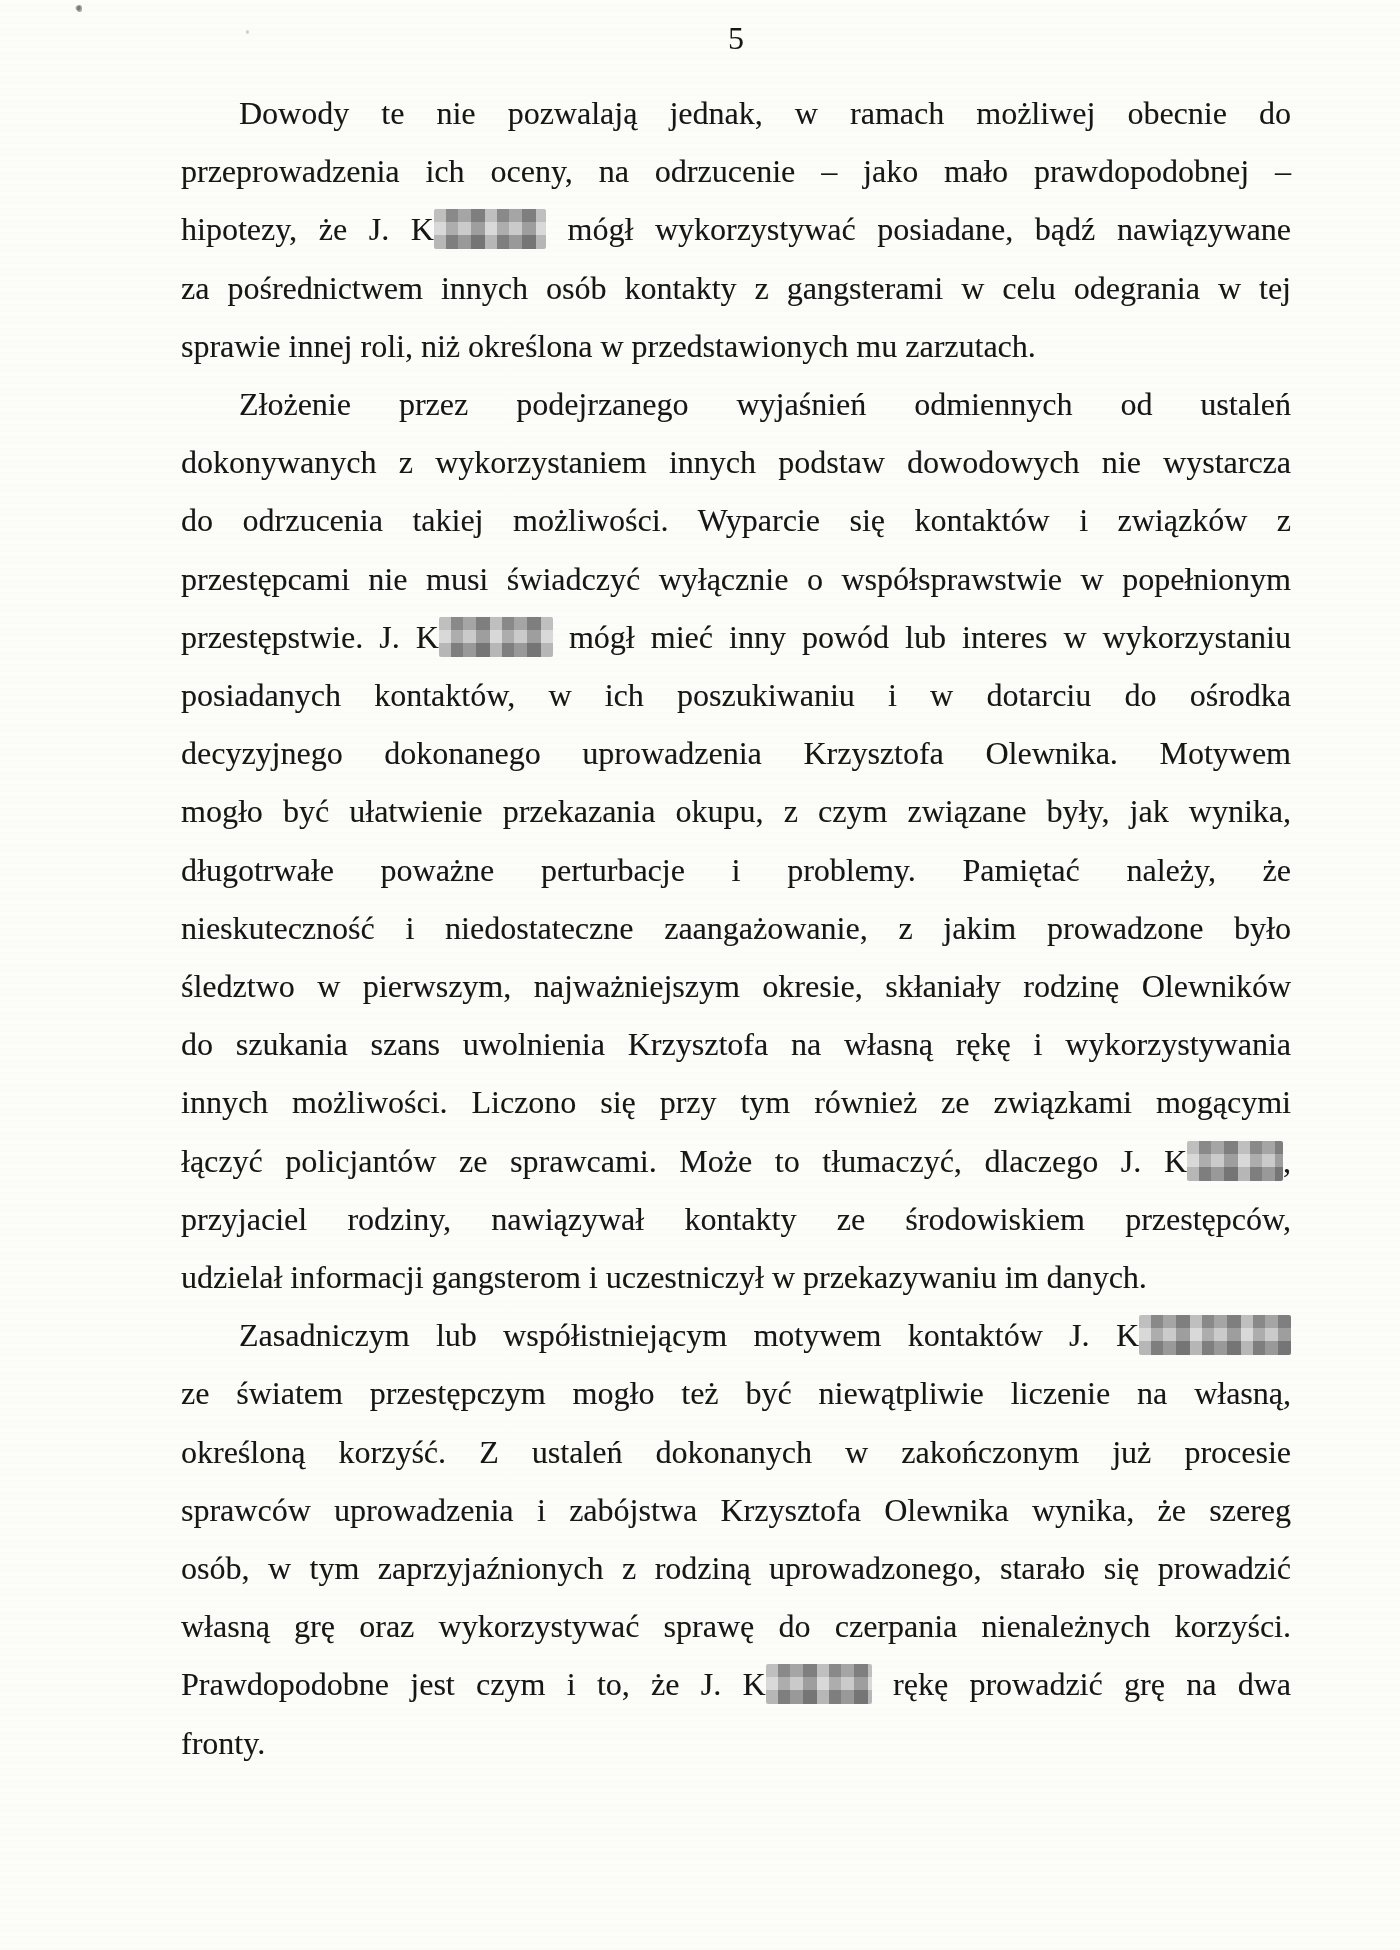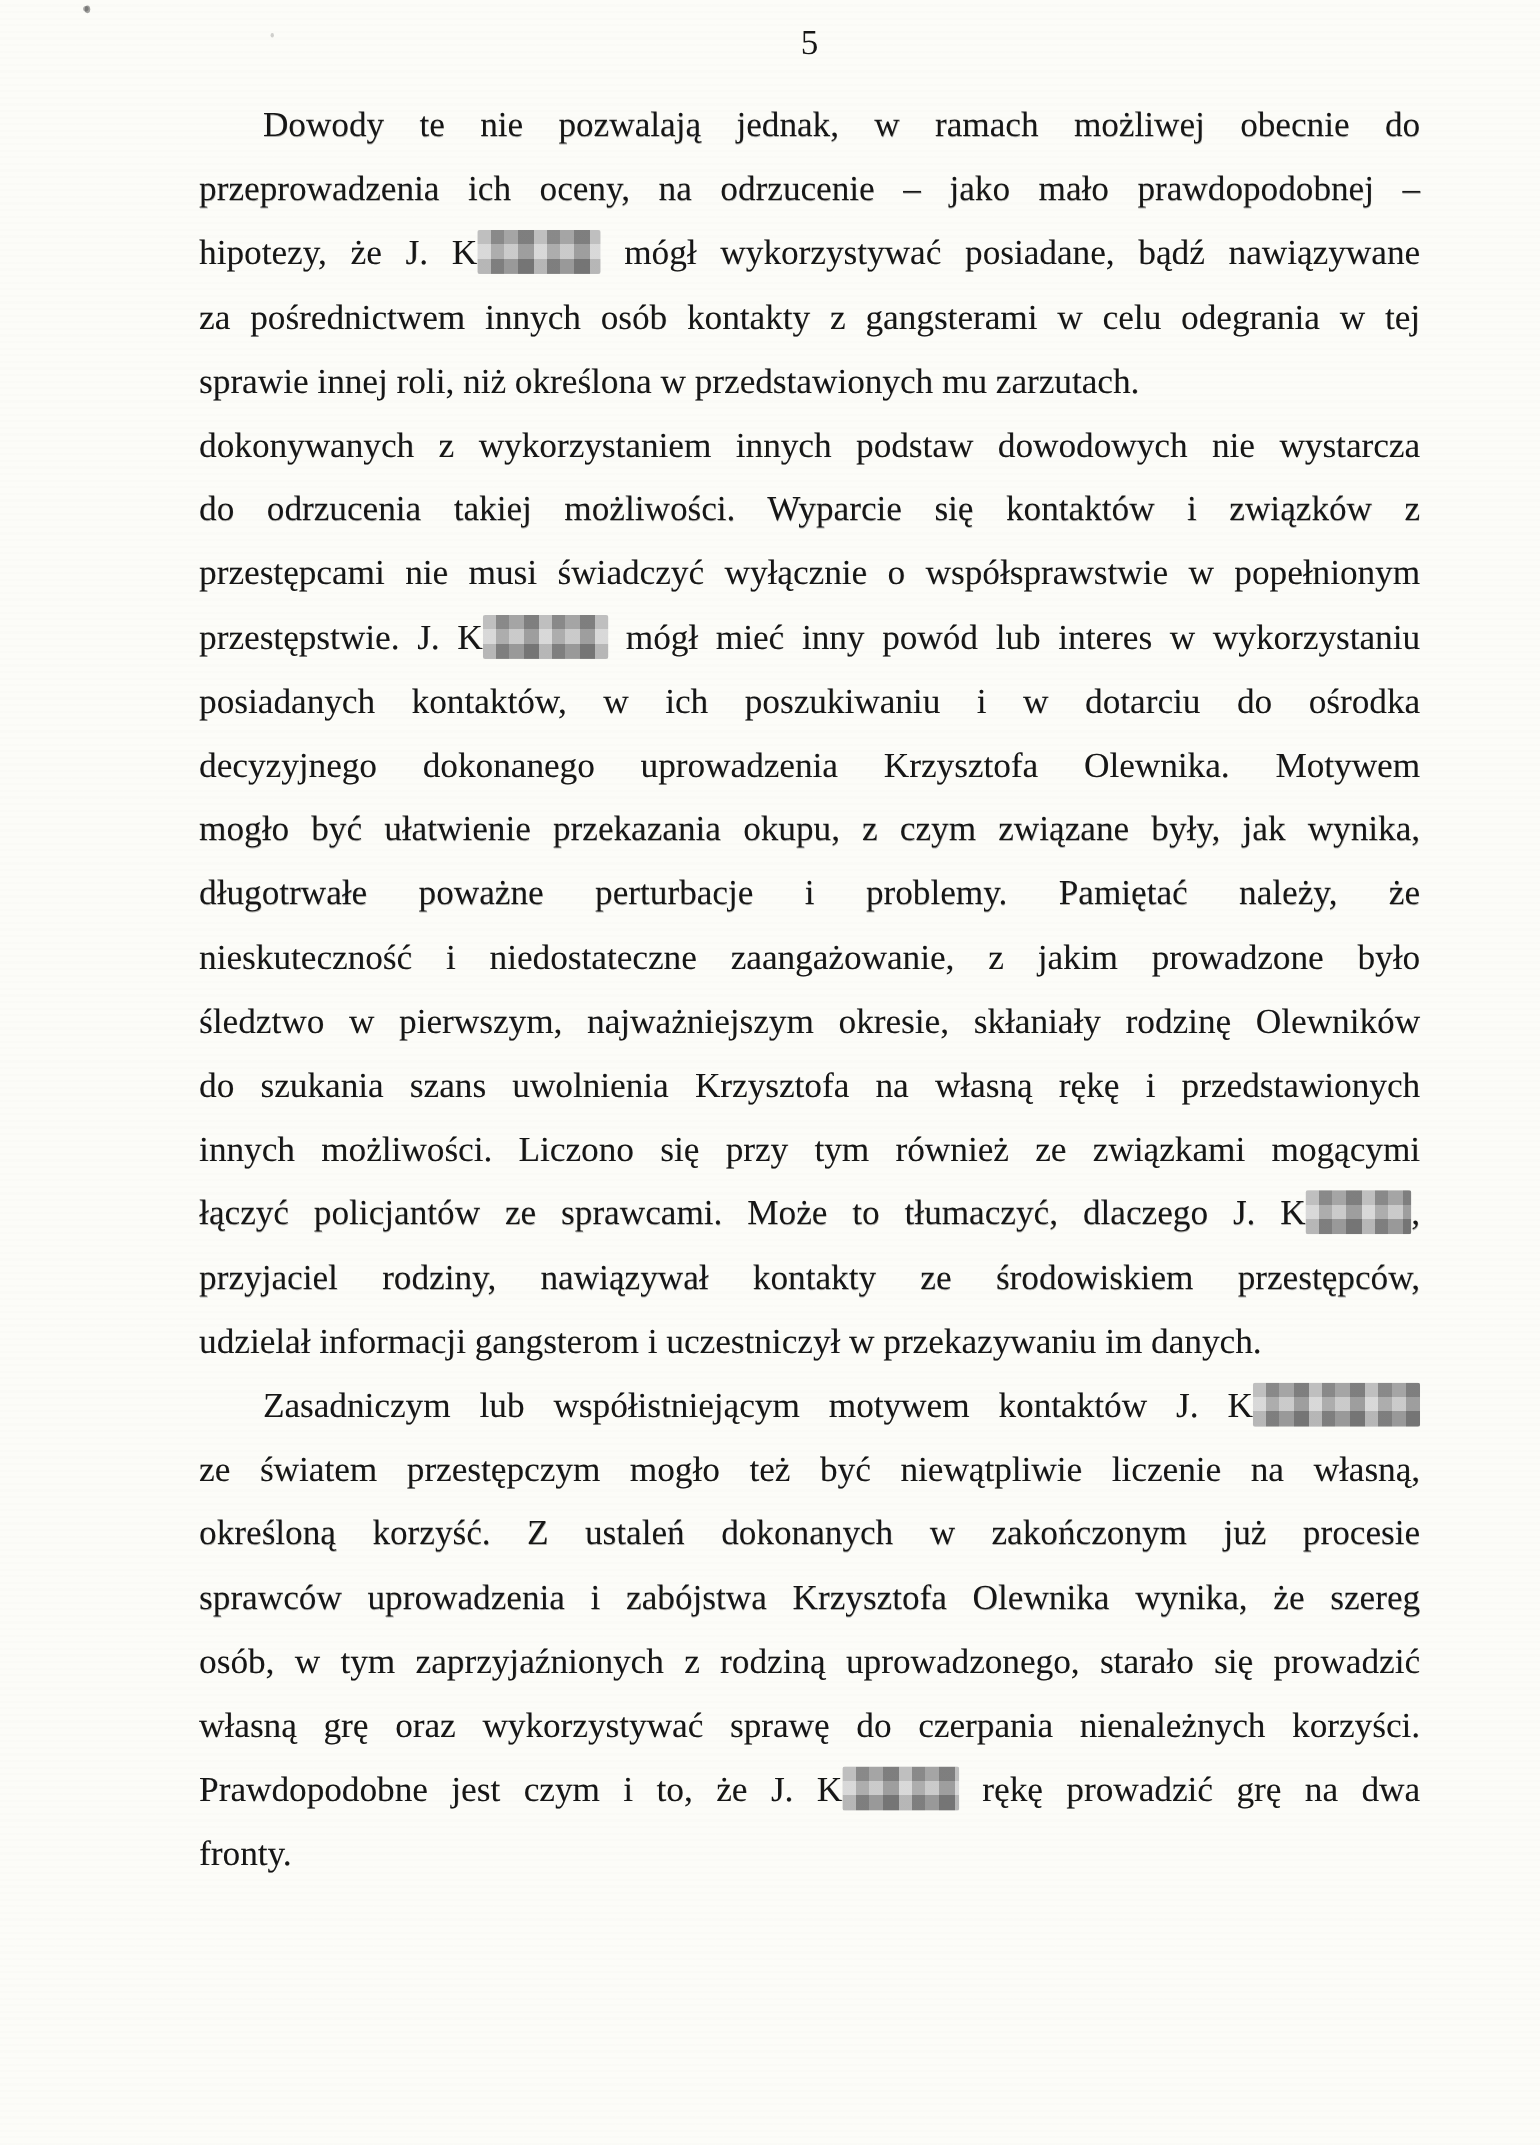--- a/index.html
+++ b/index.html
@@ -62,31 +62,32 @@
 <div class="scan">
   <div class="speck" style="left:77px;top:5px;width:5px;height:7px;"></div>
   <div class="speck" style="left:246px;top:30px;width:3px;height:4px;opacity:.5;"></div>
   <div class="page-number">5</div>
   <div class="text-body">
       <div class="line just indent"><span>Dowody te nie pozwalają jednak, w ramach możliwej obecnie do</span></div>
       <div class="line just"><span>przeprowadzenia ich oceny, na odrzucenie – jako mało prawdopodobnej –</span></div>
       <div class="line just"><span>hipotezy, że J. K</span><span class="redact" style="width: 112px;"></span><span> mógł wykorzystywać posiadane, bądź nawiązywane</span></div>
       <div class="line just"><span>za pośrednictwem innych osób kontakty z gangsterami w celu odegrania w tej</span></div>
       <div class="line left"><span>sprawie innej roli, niż określona w przedstawionych mu zarzutach.</span></div>
+      <div class="line just indent"><span>Złożenie przez podejrzanego wyjaśnień odmiennych od ustaleń</span></div>
       <div class="line just"><span>dokonywanych z wykorzystaniem innych podstaw dowodowych nie wystarcza</span></div>
       <div class="line just"><span>do odrzucenia takiej możliwości. Wyparcie się kontaktów i związków z</span></div>
       <div class="line just"><span>przestępcami nie musi świadczyć wyłącznie o współsprawstwie w popełnionym</span></div>
       <div class="line just"><span>przestępstwie. J. K</span><span class="redact" style="width: 114px;"></span><span> mógł mieć inny powód lub interes w wykorzystaniu</span></div>
       <div class="line just"><span>posiadanych kontaktów, w ich poszukiwaniu i w dotarciu do ośrodka</span></div>
       <div class="line just"><span>decyzyjnego dokonanego uprowadzenia Krzysztofa Olewnika. Motywem</span></div>
       <div class="line just"><span>mogło być ułatwienie przekazania okupu, z czym związane były, jak wynika,</span></div>
       <div class="line just"><span>długotrwałe poważne perturbacje i problemy. Pamiętać należy, że</span></div>
       <div class="line just"><span>nieskuteczność i niedostateczne zaangażowanie, z jakim prowadzone było</span></div>
       <div class="line just"><span>śledztwo w pierwszym, najważniejszym okresie, skłaniały rodzinę Olewników</span></div>
-      <div class="line just"><span>do szukania szans uwolnienia Krzysztofa na własną rękę i przedstawionych</span></div>
+      <div class="line just"><span>do szukania szans uwolnienia Krzysztofa na własną rękę i wykorzystywania</span></div>
       <div class="line just"><span>innych możliwości. Liczono się przy tym również ze związkami mogącymi</span></div>
       <div class="line just"><span>łączyć policjantów ze sprawcami. Może to tłumaczyć, dlaczego J. K</span><span class="redact" style="width: 96px;"></span><span>,</span></div>
       <div class="line just"><span>przyjaciel rodziny, nawiązywał kontakty ze środowiskiem przestępców,</span></div>
       <div class="line left"><span>udzielał informacji gangsterom i uczestniczył w przekazywaniu im danych.</span></div>
       <div class="line just indent"><span>Zasadniczym lub współistniejącym motywem kontaktów J. K</span><span class="redact" style="width: 152px;"></span></div>
       <div class="line just"><span>ze światem przestępczym mogło też być niewątpliwie liczenie na własną,</span></div>
       <div class="line just"><span>określoną korzyść. Z ustaleń dokonanych w zakończonym już procesie</span></div>
       <div class="line just"><span>sprawców uprowadzenia i zabójstwa Krzysztofa Olewnika wynika, że szereg</span></div>
       <div class="line just"><span>osób, w tym zaprzyjaźnionych z rodziną uprowadzonego, starało się prowadzić</span></div>
       <div class="line just"><span>własną grę oraz wykorzystywać sprawę do czerpania nienależnych korzyści.</span></div>

